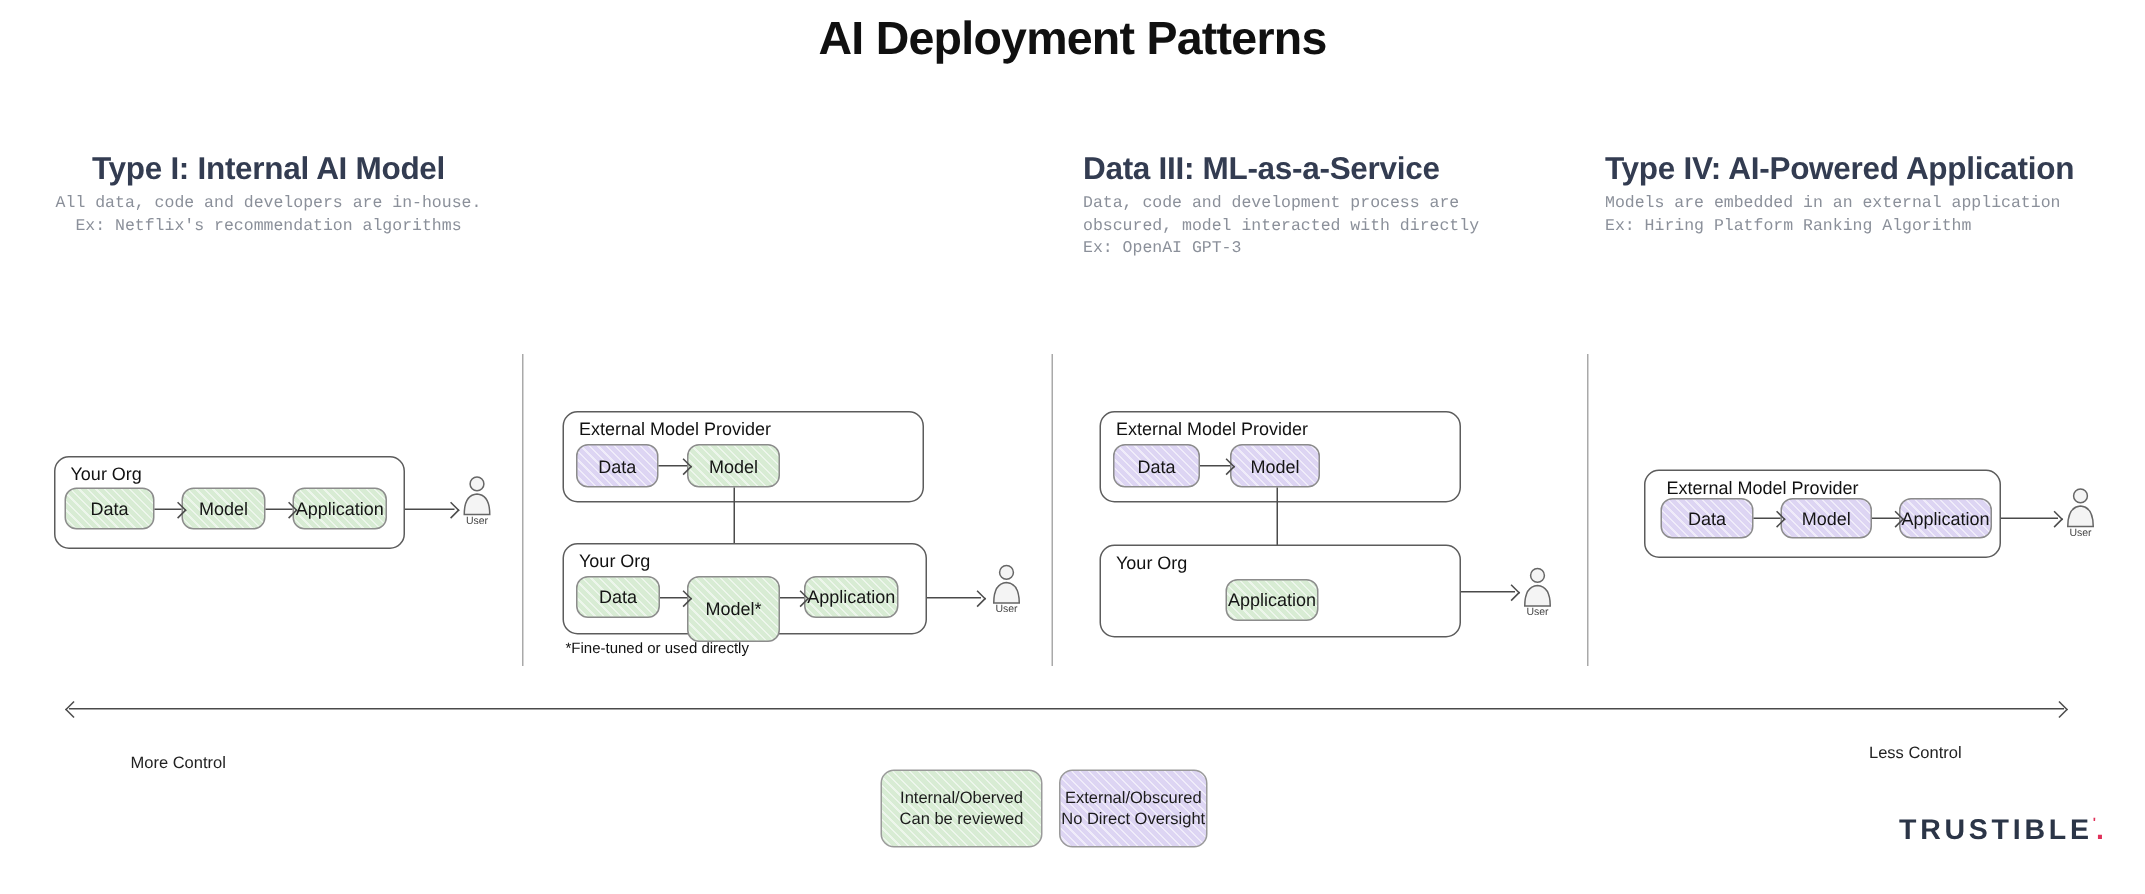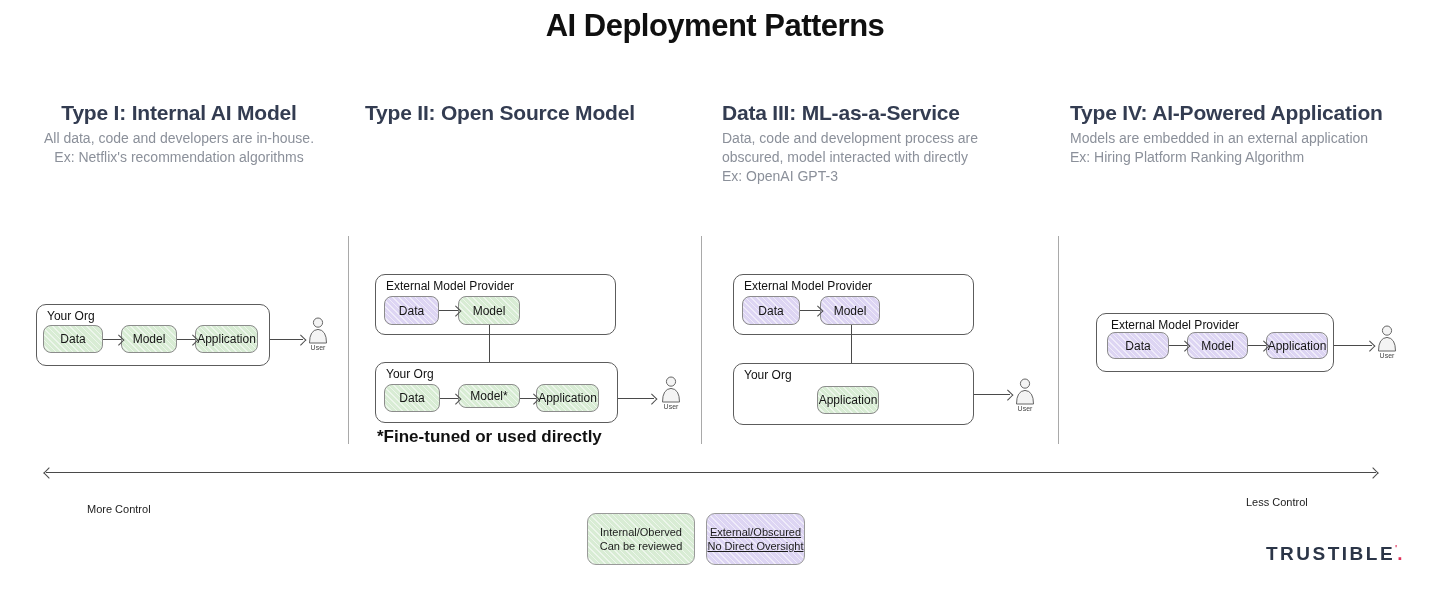--- a/index.html
+++ b/index.html
@@ -7,21 +7,21 @@
   .stage {
     position: relative; width: 1430px; height: 596px; background: #ffffff;
     font-family: "Liberation Sans", sans-serif; overflow: hidden;
   }
   .title {
     position: absolute; top: 8px; left: 0; width: 100%; text-align: center;
     font-size: 31px; font-weight: 700; color: var(--title, #101010); letter-spacing: -0.5px;
   }
   .col { position: absolute; top: 101px; }
   .col .heading { font-size: 21px; font-weight: 700; color: var(--heading, #333c51); letter-spacing: -0.2px; margin-bottom: 4px; }
-  .col .desc { font-size: 14px; color: var(--description, #8b909a); line-height: 1.36; white-space: pre-line; }
+  .col .desc { font-size: 11px; color: var(--description, #8b909a); line-height: 1.36; white-space: pre-line; font-family: Liberation Mono, monospace; }
   .divider { position: absolute; top: 236px; height: 208px; width: 1px; background: #a9a9a9; }
 
   .container { position: absolute; border: 1.3px solid var(--container-border, #5c5c5c); border-radius: 10px; background: #fff; }
   .clabel { position: absolute; top: 4px; left: 10px; font-size: 12px; color: #111; white-space: nowrap; }
 
   .node {
     position: absolute; border: 1px solid var(--box-border, #8c8c8c); border-radius: 8px;
     display: flex; align-items: center; justify-content: center;
     font-size: 12px; color: #151515; white-space: nowrap;
   }
@@ -54,40 +54,39 @@
   .ulabel { font-size: 7px; color: #444; margin-top: 0; }
 
   .legend-box {
     position: absolute; top: 513px; height: 52px; border: 1px solid #9a9a9a; border-radius: 9px;
     display: flex; align-items: center; justify-content: center; text-align: center;
     font-size: 11px; line-height: 1.3; color: #1c1c1c; white-space: pre-line;
   }
   .legend-box.green  { background: repeating-linear-gradient(45deg, rgba(255,255,255,.55) 0 1px, rgba(255,255,255,0) 1px 4px), var(--green-fill, #d8ecd4); }
   .legend-box.purple { background: repeating-linear-gradient(45deg, rgba(255,255,255,.55) 0 1px, rgba(255,255,255,0) 1px 4px), var(--purple-fill, #ddd5f3); }
 
-  .footnote { position: absolute; font-size: 17px; font-weight: 700; color: #111; white-space: nowrap; }
+  .footnote { position: absolute; font-size: 10px; font-weight: 400; color: #111; white-space: nowrap; }
 
   .brand { position: absolute; left: 1266px; top: 543px; font-size: 19px; font-weight: 700; letter-spacing: 2.5px; color: var(--brand, #2b3547); white-space: nowrap; }
   .brand .mark { color: var(--brand-mark, #e0315a); letter-spacing: 0; }
   .brand .tick { color: var(--brand-mark, #e0315a); font-size: 9px; vertical-align: top; letter-spacing: 0; }
 </style>
 </head>
 <body>
 
 <div class="stage">
 
   <div class="title">AI Deployment Patterns</div>
 
   <div class="col" style="left:14px; width:330px;text-align:center;">
     <div class="heading">Type I: Internal AI Model</div>
     <div class="desc">All data, code and developers are in-house.
 Ex: Netflix's recommendation algorithms</div>
   </div>
   <div class="col" style="left:365px; width:330px;">
-    <div class="heading">Type II: Open Source Model</div>
   </div>
   <div class="col" style="left:722px; width:320px;">
     <div class="heading">Data III: ML-as-a-Service</div>
     <div class="desc">Data, code and development process are
 obscured, model interacted with directly
 Ex: OpenAI GPT-3</div>
   </div>
   <div class="col" style="left:1070px; width:350px;">
     <div class="heading">Type IV: AI-Powered Application</div>
     <div class="desc">Models are embedded in an external application
@@ -119,21 +118,21 @@
     <div class="clabel">External Model Provider</div>
   </div>
   <div class="node purple" style="left:384px; top:296px; width:55px; height:29px;">Data</div>
   <div class="node green" style="left:458px; top:296px; width:62px; height:29px;">Model</div>
   <div class="arrow-r" style="left:439px; top:310px; width:19px;"></div>
   <div class="arrow-d" style="left:489px; top:325px; height:57px;"></div>
   <div class="container" style="left:375px; top:362px; width:243px; height:61px;">
     <div class="clabel">Your Org</div>
   </div>
   <div class="node green" style="left:384px; top:384px; width:56px; height:28px;">Data</div>
-  <div class="node green" style="left:458px; top:384px; width:62px; height:24px;">Model*</div>
+  <div class="node green" style="left:458px; top:384px; width:62px; height:44px;">Model*</div>
   <div class="node green" style="left:536px; top:384px; width:63px; height:28px;">Application</div>
   <div class="arrow-r" style="left:440px; top:398px; width:18px;"></div>
   <div class="arrow-r" style="left:520px; top:398px; width:16px;"></div>
   <div class="arrow-r" style="left:618px; top:398px; width:36px;"></div>
   <div class="user" style="left:656px; top:376px;">
     <svg width="22" height="27" viewBox="0 0 22 27">
       <circle cx="11" cy="5.6" r="4.6" fill="#f4f4f4" stroke="#666" stroke-width="1"></circle>
       <path d="M2.5 26 Q2.5 13 11 12.4 Q19.5 13 19.5 26 Z" fill="#f4f4f4" stroke="#666" stroke-width="1"></path>
     </svg>
     <div class="ulabel">User</div>
@@ -176,18 +175,18 @@
     </svg>
     <div class="ulabel">User</div>
   </div>
 
   <div class="axis"></div>
   <div class="axis-label" style="left:87px; top:503px;">More Control</div>
   <div class="axis-label" style="left:1246px; top:496px;">Less Control</div>
 
   <div class="legend-box green" style="left:587px; width:108px;">Internal/Oberved
 Can be reviewed</div>
-  <div class="legend-box purple" style="left:706px; width:99px;text-decoration:underline;">External/Obscured
+  <div class="legend-box purple" style="left:706px; width:99px;">External/Obscured
 No Direct Oversight</div>
 
   <div class="brand"><span>TRUSTIBLE</span><span class="tick">'</span><span class="mark">.</span></div>
 
 </div>
 
 </body></html>

